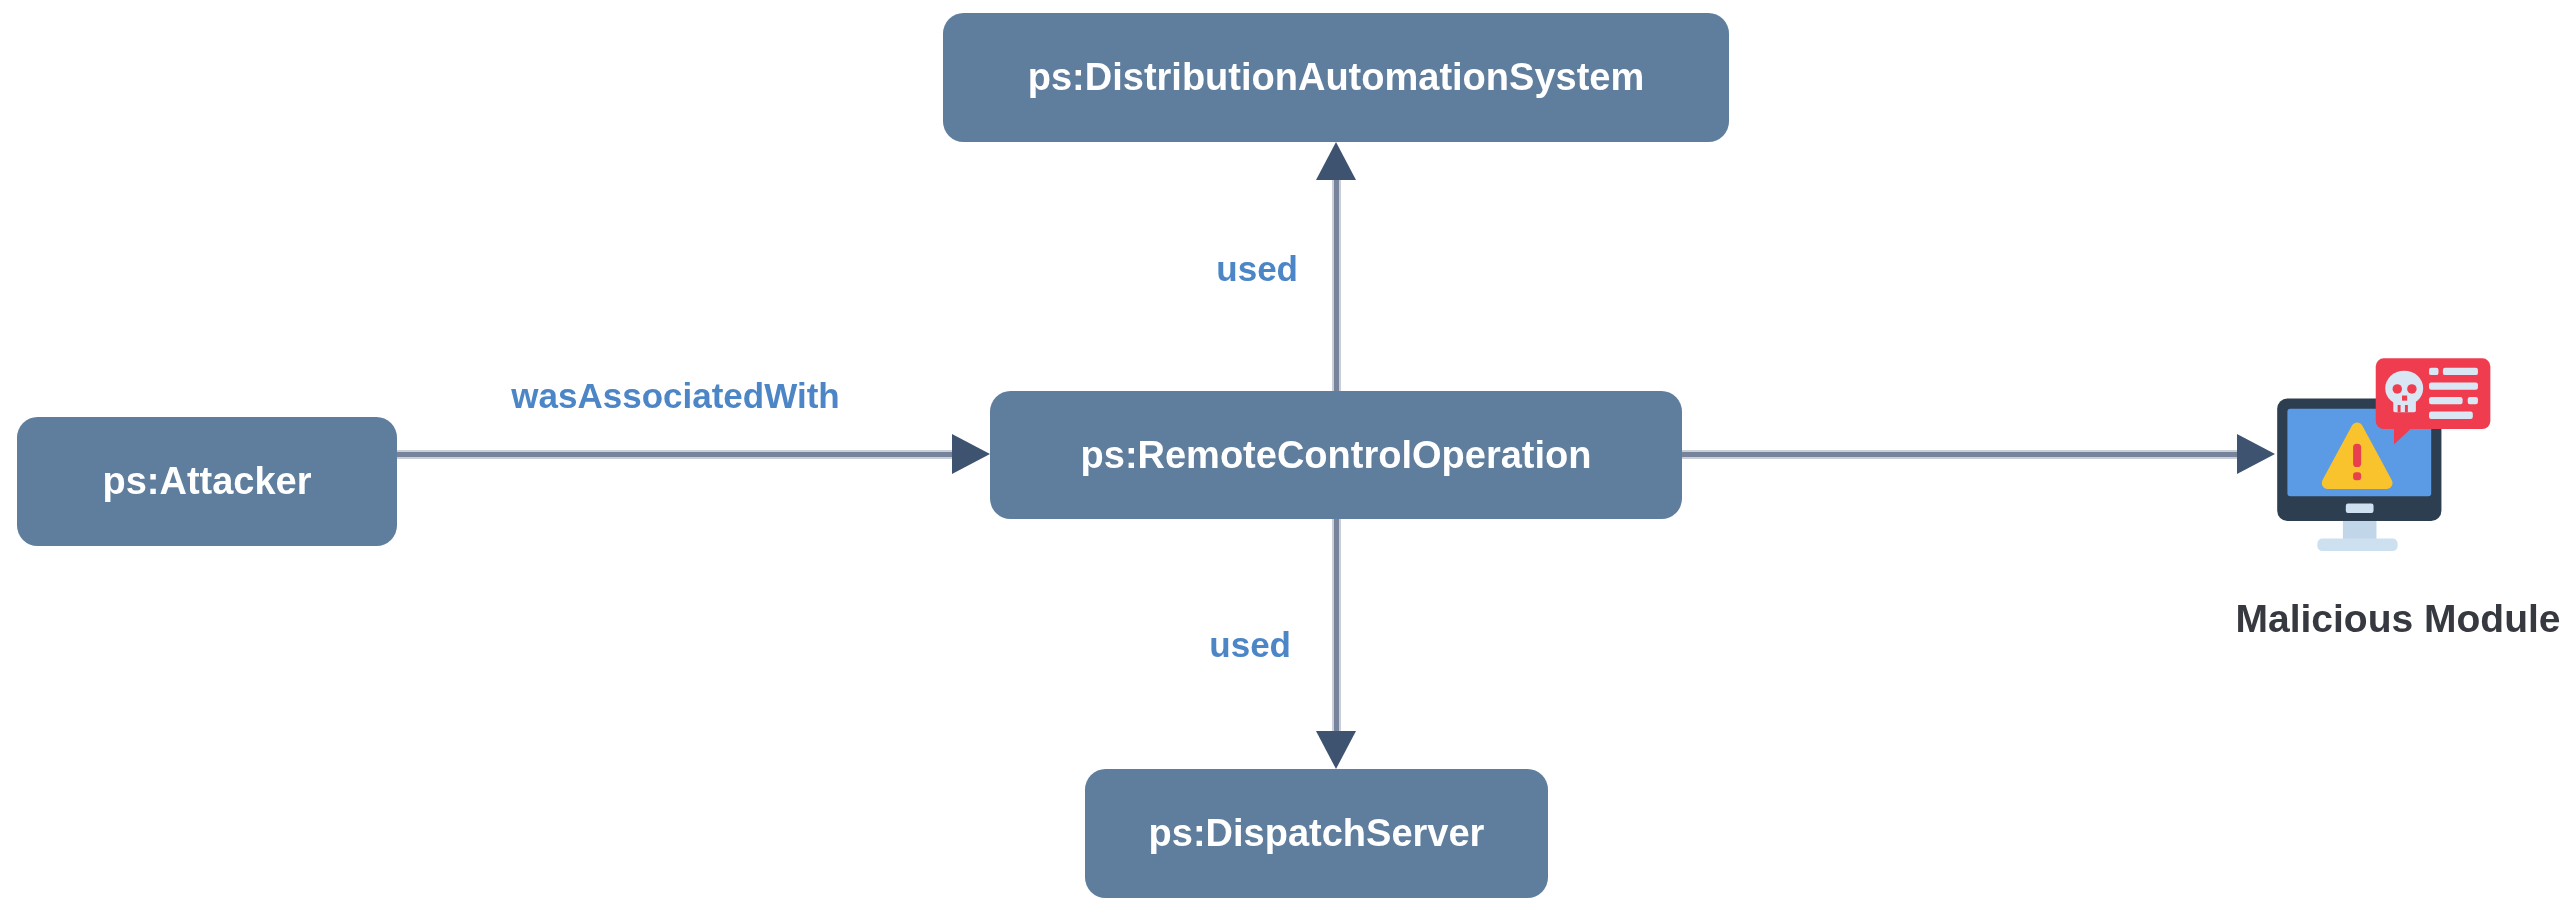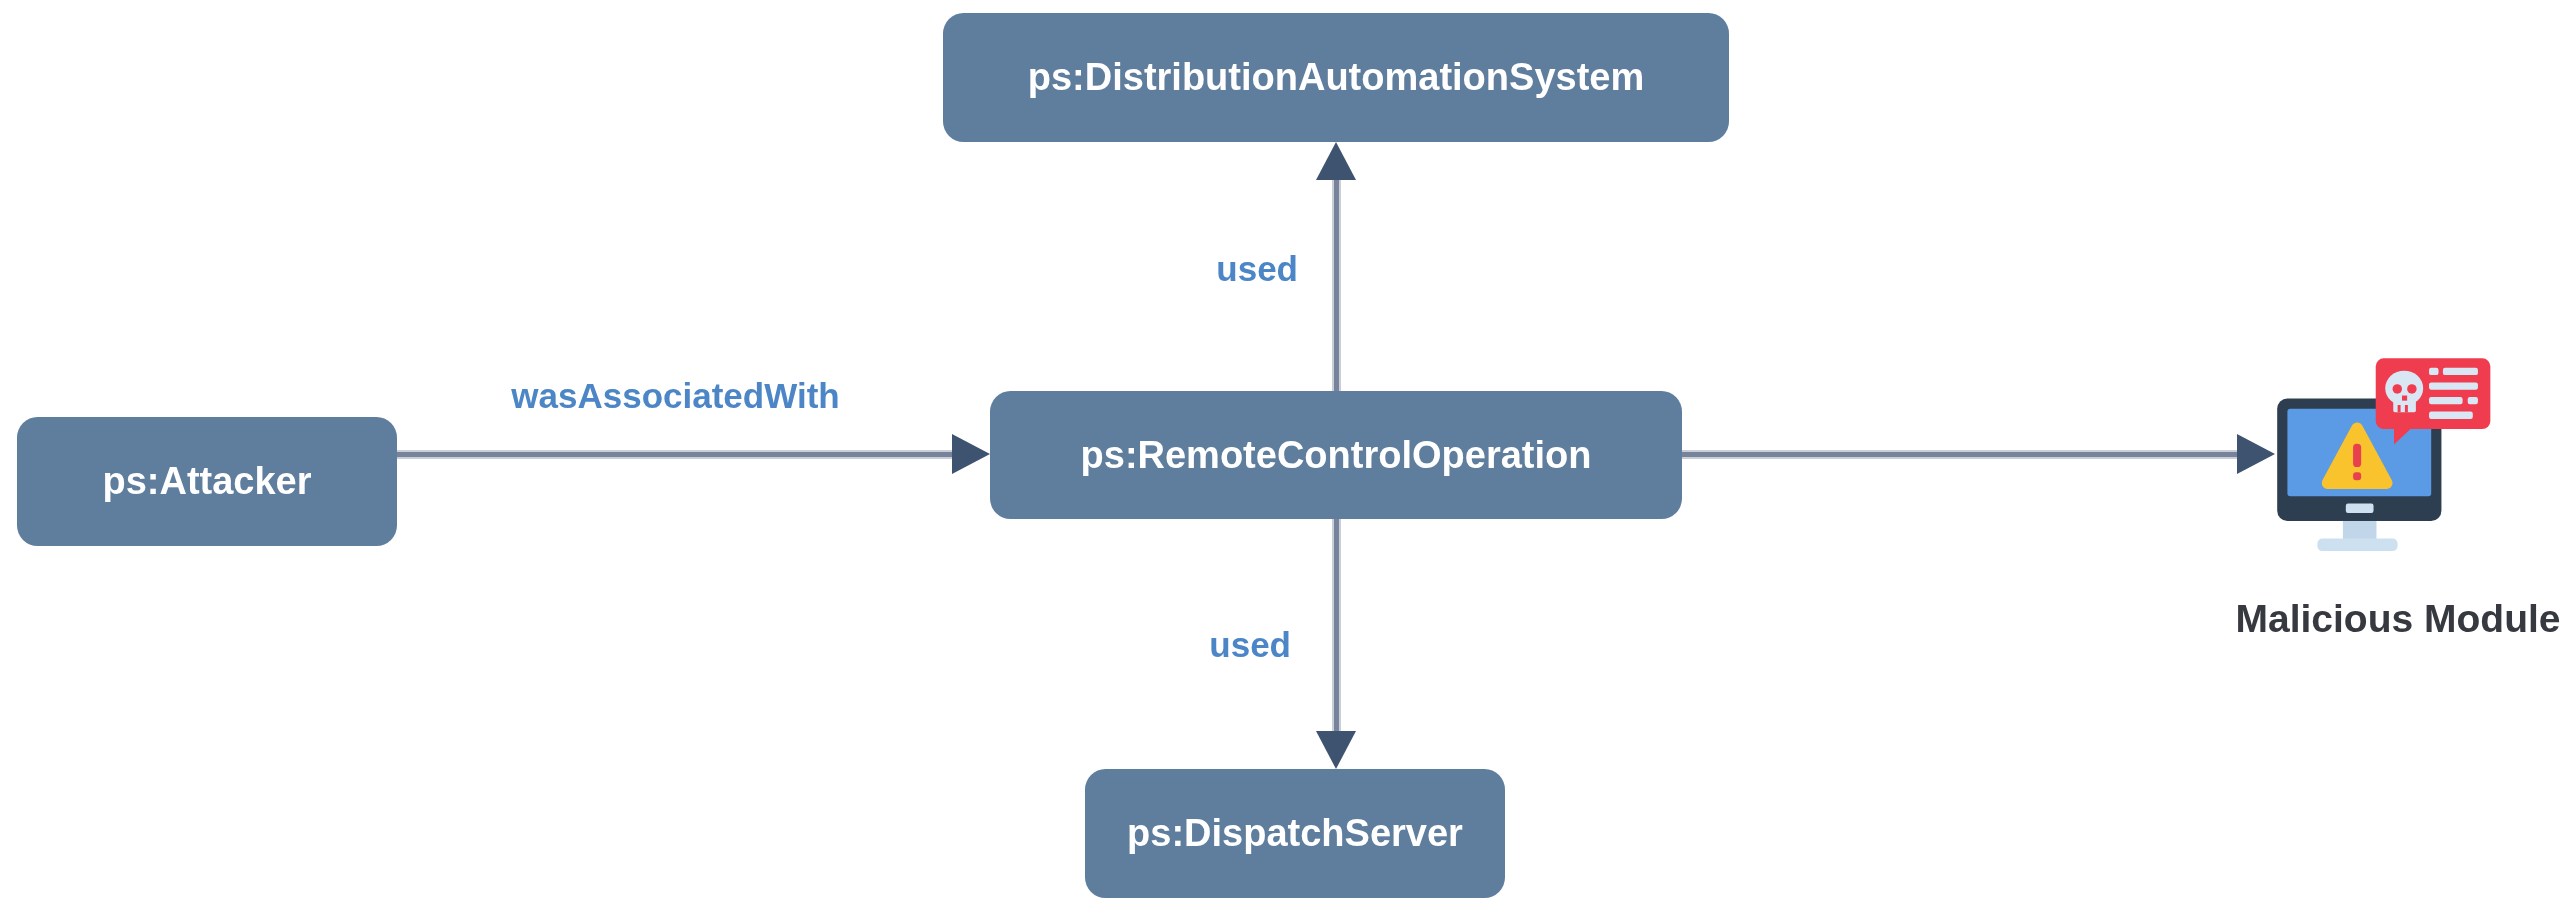--- a/index.html
+++ b/index.html
@@ -68,21 +68,21 @@
   <div class="arrowhead up" style="left:1316px;top:142px;"></div>
   <div class="arrowhead down" style="left:1316px;top:731px;"></div>
 
   <div class="edge-label centered" style="left:397px;top:375px;width:557px;">wasAssociatedWith</div>
   <div class="edge-label right-aligned" style="right:1278px;top:248px;">used</div>
   <div class="edge-label right-aligned" style="right:1285px;top:624px;">used</div>
 
   <div class="node" style="left:17px;top:389px;width:380px;height:129px;margin-top:28px;">ps:Attacker</div>
   <div class="node" style="left:990px;top:391px;width:692px;height:128px;">ps:RemoteControlOperation</div>
   <div class="node" style="left:943px;top:13px;width:786px;height:129px;">ps:DistributionAutomationSystem</div>
-  <div class="node" style="left:1085px;top:769px;width:420px;height:129px;">ps:DispatchServer</div>
+  <div class="node" style="left:1085px;top:769px;width:463px;height:129px;">ps:DispatchServer</div>
 
   <svg style="position:absolute;left:2220px;top:351px;" width="356" height="219" viewBox="0 0 487 300">
 
     <g>
       <rect x="168" y="228" width="46" height="34" fill="#c2d6ea"></rect>
       <rect x="133" y="257" width="110" height="17" rx="7" fill="#cde0f0"></rect>
       <rect x="78" y="65" width="225" height="168" rx="14" fill="#2d3e50"></rect>
       <rect x="92" y="79" width="197" height="120" rx="4" fill="#5b9be5"></rect>
       <rect x="172" y="209" width="38" height="13" rx="3" fill="#cfe0f0"></rect>
     </g>

